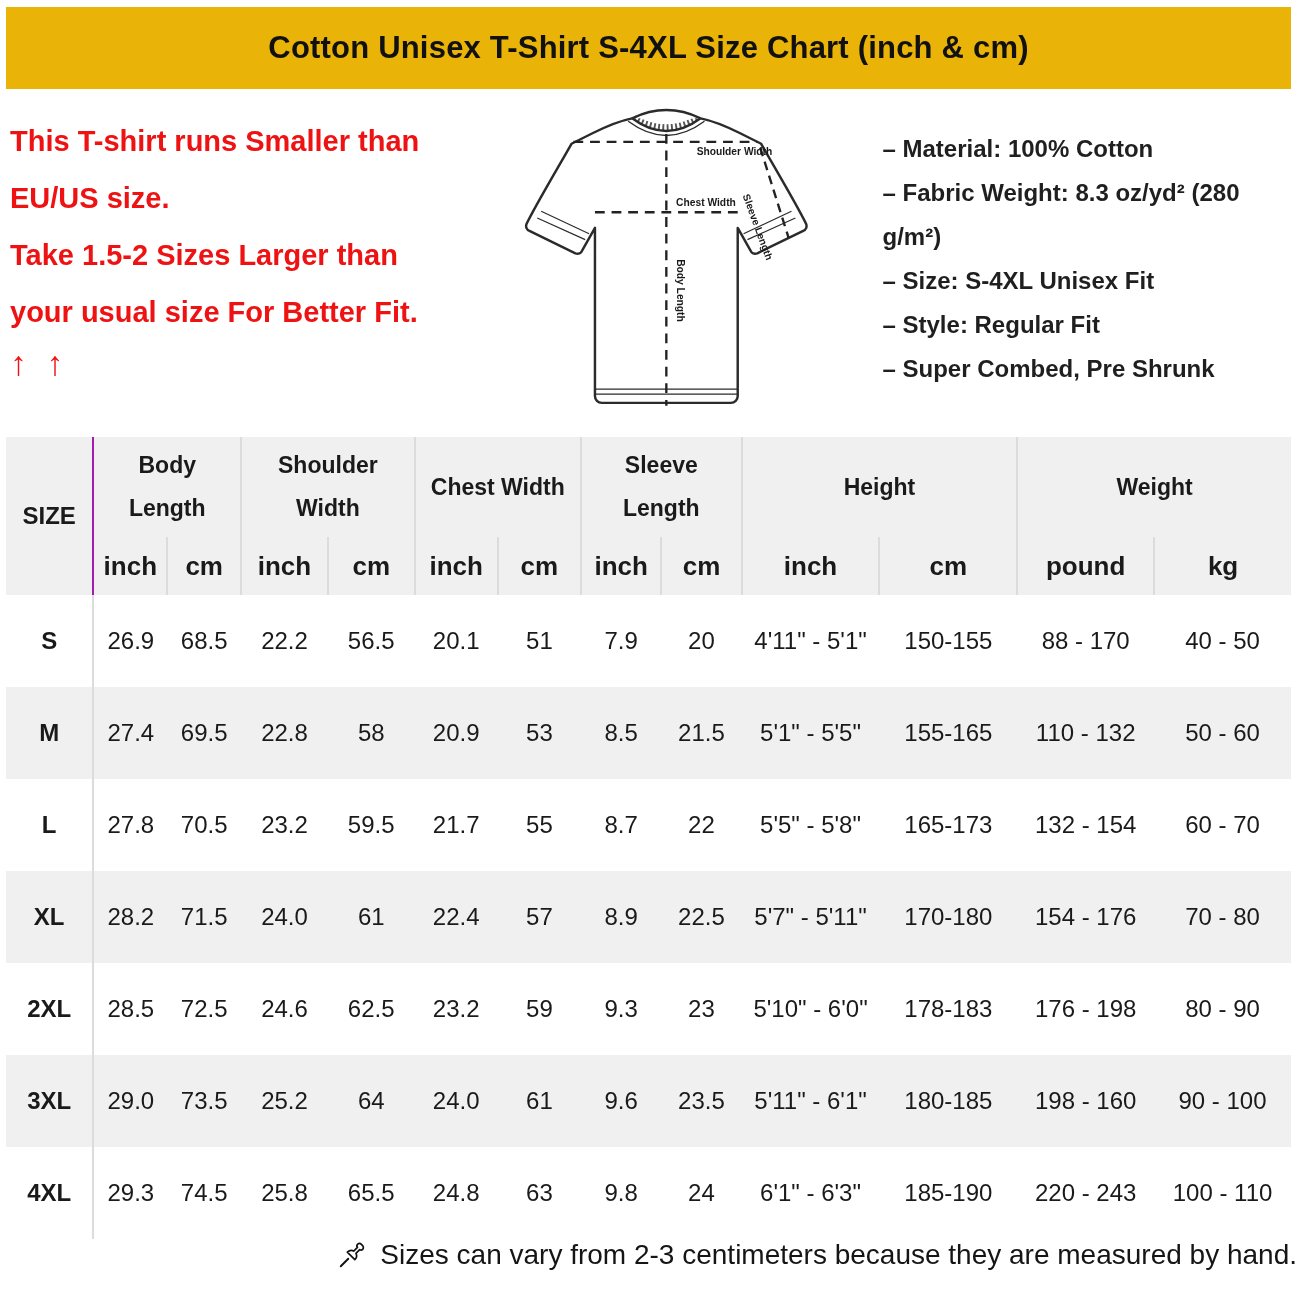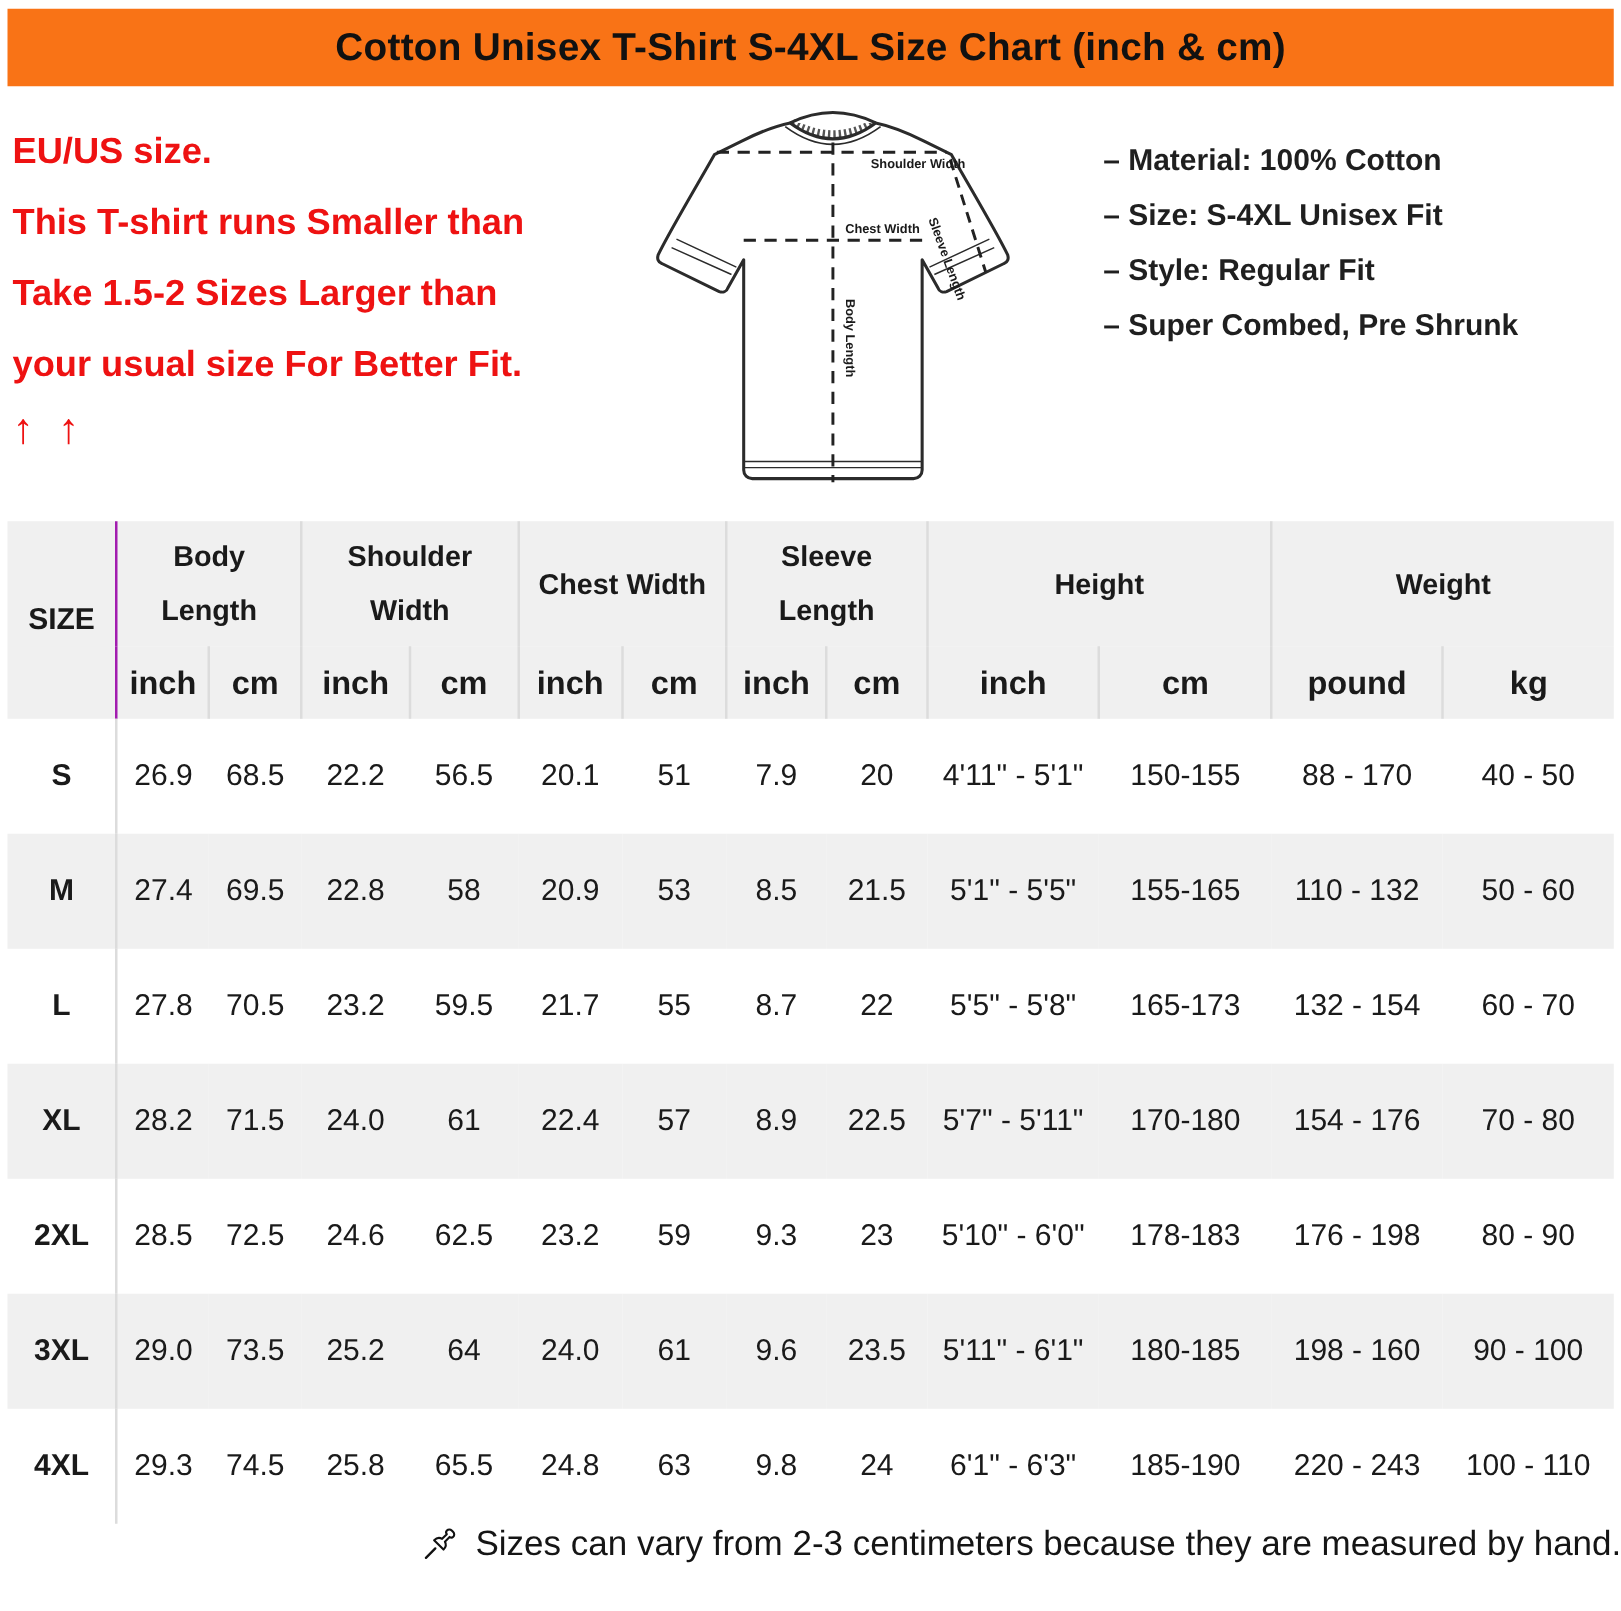--- a/index.html
+++ b/index.html
@@ -6,21 +6,21 @@
   html,body { background:#ffffff; }
   body {
     width:1297px; height:1289px; overflow:hidden;
     font-family:"Liberation Sans", sans-serif;
     color:#1a1a1a;
   }
   .page { width:1297px; height:1289px; position:relative; }
 
   
   .banner {
-    margin:7px 6px 0 6px; height:62px; background:#f97316;
+    margin:7px 6px 0 6px; height:82px; background:#eab308;
     display:flex; align-items:center; justify-content:center;
   }
   .banner .title { font-size:31px; font-weight:800; letter-spacing:.2px; color:#111; }
 
   
   .mid { display:flex; align-items:flex-start; padding:12px 10px 0 10px; height:336px; }
   .notice { width:500px; padding-top:12px; color:#ee1212; }
   .notice .nline { font-size:29px; font-weight:600; line-height:57px; white-space:nowrap; }
   .notice .arrows { font-size:34px; font-weight:800; line-height:40px; margin-top:2px; word-spacing:10px; }
 
@@ -62,22 +62,22 @@
 
 <div class="page">
 
   <div class="banner">
     <div class="title">Cotton Unisex T-Shirt S-4XL Size Chart (inch &amp; cm)</div>
   </div>
 
   <div class="mid">
 
     <div class="notice">
+      <div class="nline">This T-shirt runs Smaller than</div>
       <div class="nline">EU/US size.</div>
-      <div class="nline">This T-shirt runs Smaller than</div>
       <div class="nline">Take 1.5-2 Sizes Larger than</div>
       <div class="nline">your usual size For Better Fit.</div>
       <div class="arrows">↑ ↑</div>
     </div>
 
     <div class="shirt-wrap">
       <svg width="352" height="330" viewBox="0 0 360 330">
 
         <path d="M131,15 Q165,34 199,15" stroke="#555" stroke-width="9" fill="none" stroke-dasharray="2 2.5"></path>
 
@@ -98,20 +98,21 @@
 
         <text x="196" y="51" class="shirt-label">Shoulder Width</text>
         <text x="175" y="104" class="shirt-label">Chest Width</text>
         <text x="176" y="158" class="shirt-label" transform="rotate(90 176 158)">Body Length</text>
         <text x="243" y="93" class="shirt-label" transform="rotate(70 243 93)">Sleeve Length</text>
       </svg>
     </div>
 
     <div class="specs">
       <div class="spec">– Material: 100% Cotton</div>
+      <div class="spec">– Fabric Weight: 8.3 oz/yd² (280 g/m²)</div>
       <div class="spec">– Size: S-4XL Unisex Fit</div>
       <div class="spec">– Style: Regular Fit</div>
       <div class="spec">– Super Combed, Pre Shrunk</div>
     </div>
   </div>
 
   <table class="size-table">
     <thead>
         <tr>
           <th class="size-head w-size" rowspan="2">SIZE</th>

